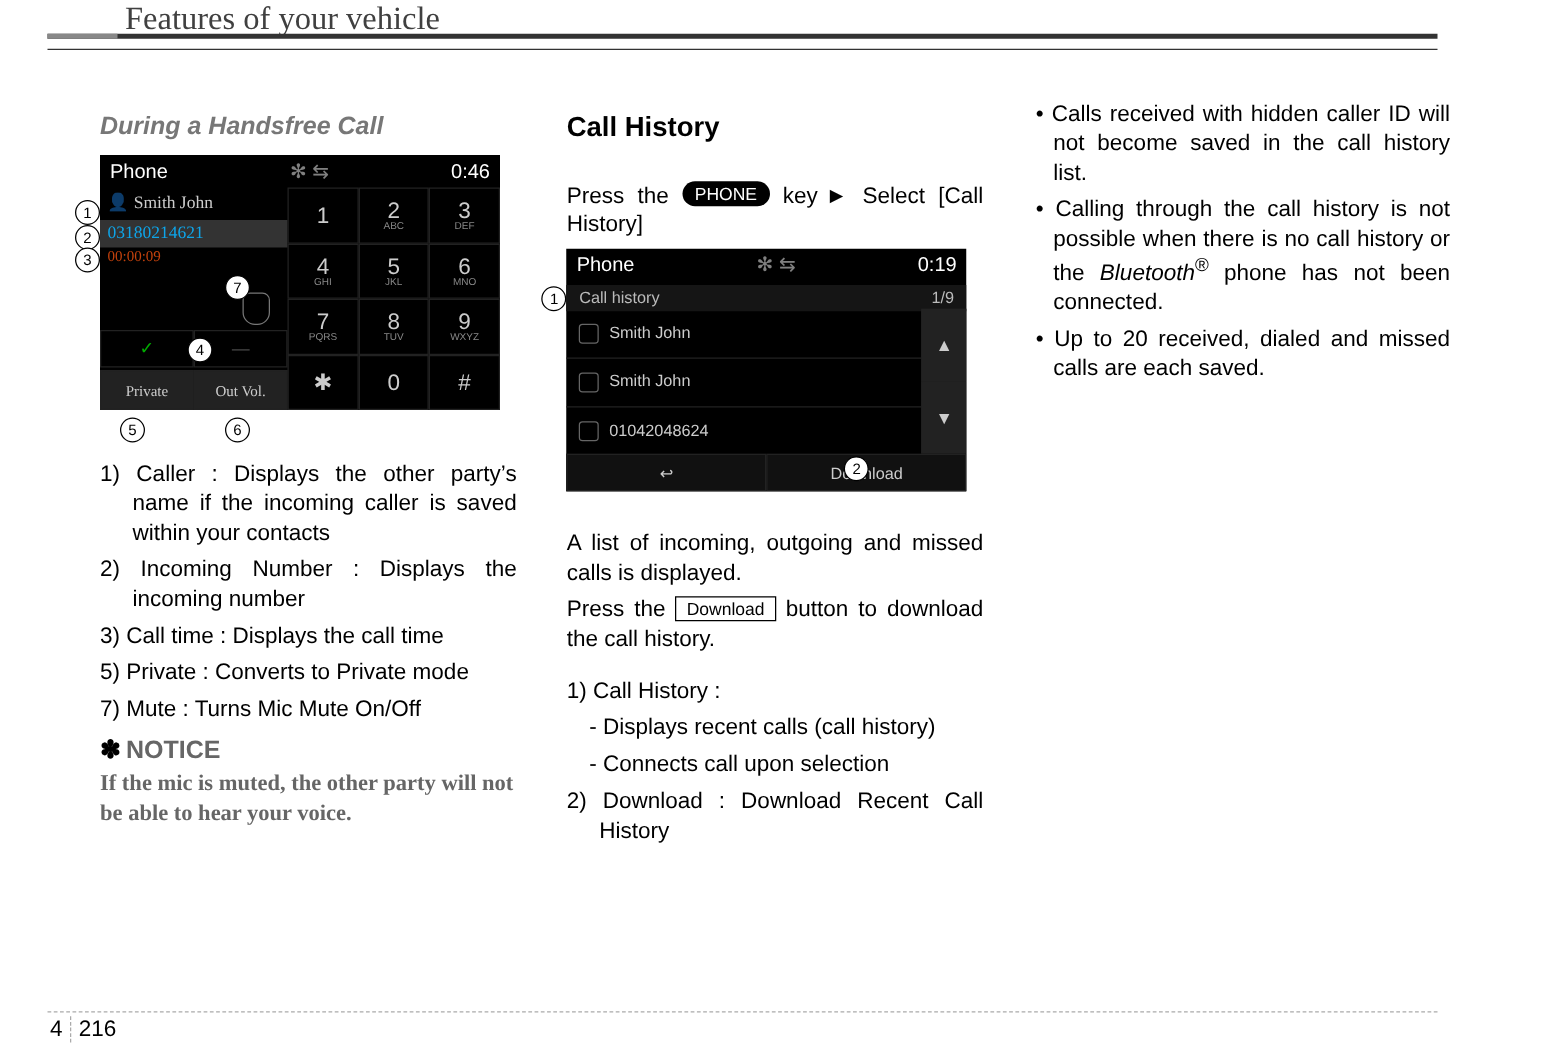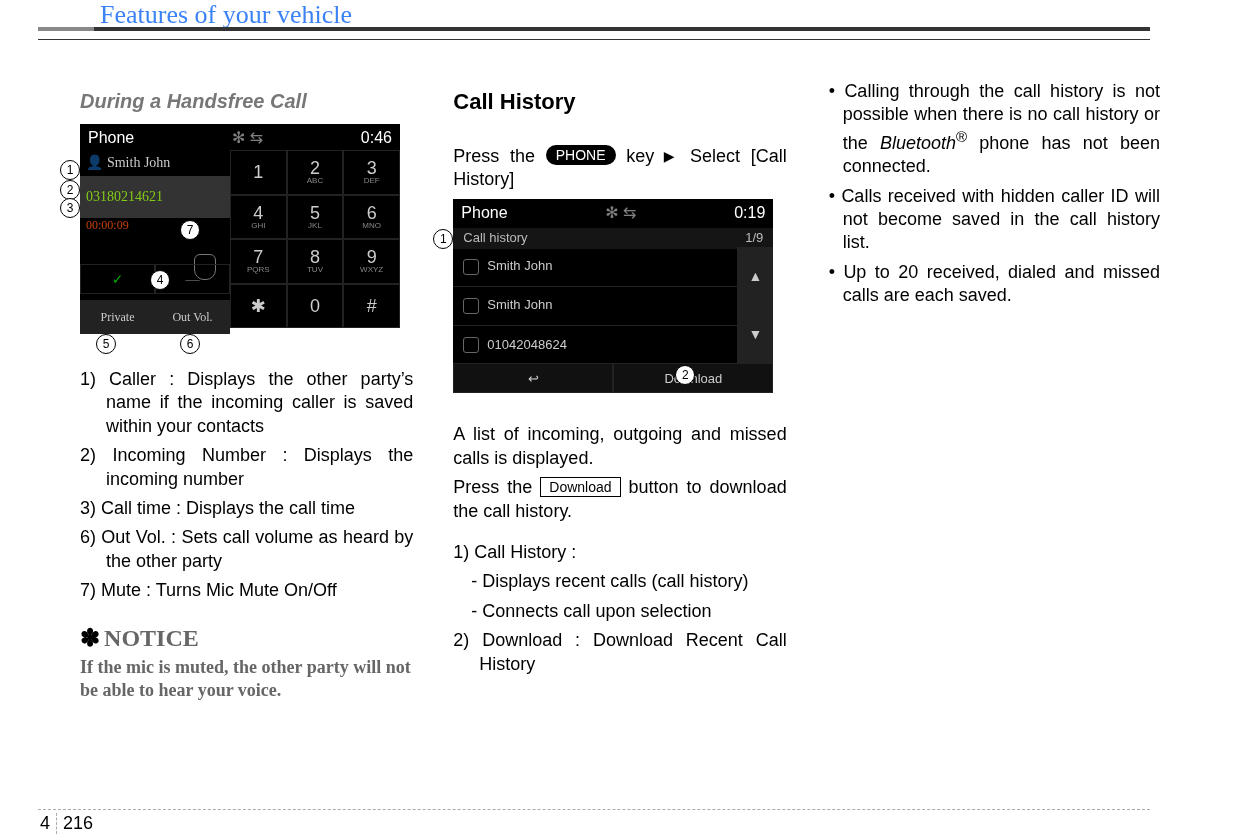--- a/index.html
+++ b/index.html
@@ -15,21 +15,21 @@
   .page {
     width: 1240px;
     height: 838px;
     position: relative;
   }
   .header-title {
     position: absolute;
     top: 0px;
     left: 100px;
     font-size: 26px;
-    color: #3b82f6;
+    color: #404040;
     font-family: "Times New Roman", serif;
   }
   .header-rule {
     position: absolute;
     top: 27px;
     left: 38px;
     right: 90px;
     border-top: 4px solid #333;
     border-bottom: 1px solid #333;
     height: 8px;
@@ -101,36 +101,35 @@
     text-align:center;
     color:#ccc;
     font-size:18px;
     display:flex;
     flex-direction:column;
     justify-content:center;
     line-height:1;
   }
   .keycell small { font-size:8px; color:#888;}
   .leftpane .caller { padding:4px 6px; font-size:14px; color:#ccc;}
-  .leftpane .num { padding:12px 6px; font-size:14px; color:#84cc16; background:#333;}
+  .leftpane .num { padding:2px 6px; font-size:14px; color:#0ea5e9; background:#333;}
   .leftpane .time { padding:0 6px; font-size:12px; color:#c2410c;}
   .leftpane .icons { height:30px; position:relative; margin-top:20px;}
   .leftpane .icons .mic {
     position:absolute; right:14px; top:0;
     width:20px;height:24px;border:1px solid #777;border-radius:6px 6px 10px 10px;
   }
   .leftpane .row2 {
     position:absolute; bottom:34px; left:0; right:0; height:30px;
     display:flex;
   }
   .leftpane .row2 .c { flex:1; border:1px solid #222; text-align:center; color:#666; font-size:14px; line-height:30px;}
   .leftpane .row3 {
-    position:absolute; bottom:0; left:0; right:0; height:22px;
+    position:absolute; bottom:0; left:0; right:0; height:32px;
     display:flex;
-    align-items:center;
   }
   .leftpane .row3 .b {
     flex:1; border:1px solid #222; text-align:center;
     background:#222; color:#ccc; font-size:12px; line-height:32px;
   }
   
   .callout {
     position:absolute;
     width:18px;height:18px;
     border:1px solid #000;
@@ -205,25 +204,24 @@
   ul.bullets li {
     margin-bottom:6px;
     padding-left: 16px;
     text-indent: -14px;
     text-align: justify;
   }
   ul.bullets li::before {
     content:"• ";
   }
   .notice-label {
-    font-size: 24px;
+    font-size: 20px;
     font-weight: bold;
     color: #666;
-    margin-top: 20px;
-    font-family: Liberation Serif, serif;
+    margin-top: 8px;
   }
   .notice-label .snow { color:#000; margin-right:4px;}
   .notice-body {
     font-family: "Times New Roman", serif;
     font-weight: bold;
     color:#666;
     font-size:18px;
     margin-top: 2px;
   }
   .pill {
@@ -351,21 +349,21 @@
         <div class="callout" style="left:70px; top:146px;">4</div>
         <div class="callout" style="left:16px; top:210px;">5</div>
         <div class="callout" style="left:100px; top:210px;">6</div>
         <div class="callout" style="left:100px; top:96px;">7</div>
       </div>
 
       <ol class="numlist">
         <li>1) Caller : Displays the other party’s name if the incoming caller is saved within your contacts</li>
         <li>2) Incoming Number : Displays the incoming number</li>
         <li>3) Call time : Displays the call time</li>
-        <li>6) Out Vol. : Sets call volume as heard by the other party</li>
+        <li>5) Private : Converts to Private mode</li>
         <li>7) Mute : Turns Mic Mute On/Off</li>
       </ol>
 
       <div class="notice-label"><span class="snow">✽</span><span>NOTICE</span></div>
       <div class="notice-body">If the mic is muted, the other party will not be able to hear your voice.</div>
     </div>
 
     <div class="col">
       <h2 class="subhead-black">Call History</h2>
 
@@ -422,24 +420,24 @@
         <p class="body">- Displays recent calls (call history)</p>
         <p class="body">- Connects call upon selection</p>
       </div>
       <ol class="numlist">
         <li>2) Download : Download Recent Call History</li>
       </ol>
     </div>
 
     <div class="col">
       <ul class="bullets">
+        <li>Calls received with hidden caller ID will not become saved in the call history list.</li>
         <li>
           <span>Calling through the call history is not possible when there is no call history or the </span><i>Bluetooth</i><sup>®</sup><span> phone has not been connected.</span>
         </li>
-        <li>Calls received with hidden caller ID will not become saved in the call history list.</li>
         <li>Up to 20 received, dialed and missed calls are each saved.</li>
       </ul>
     </div>
 
   </div>
 
   <div class="footer"></div>
   <div class="footer-num">
     <span class="sec">4</span><span>216</span>
   </div>

